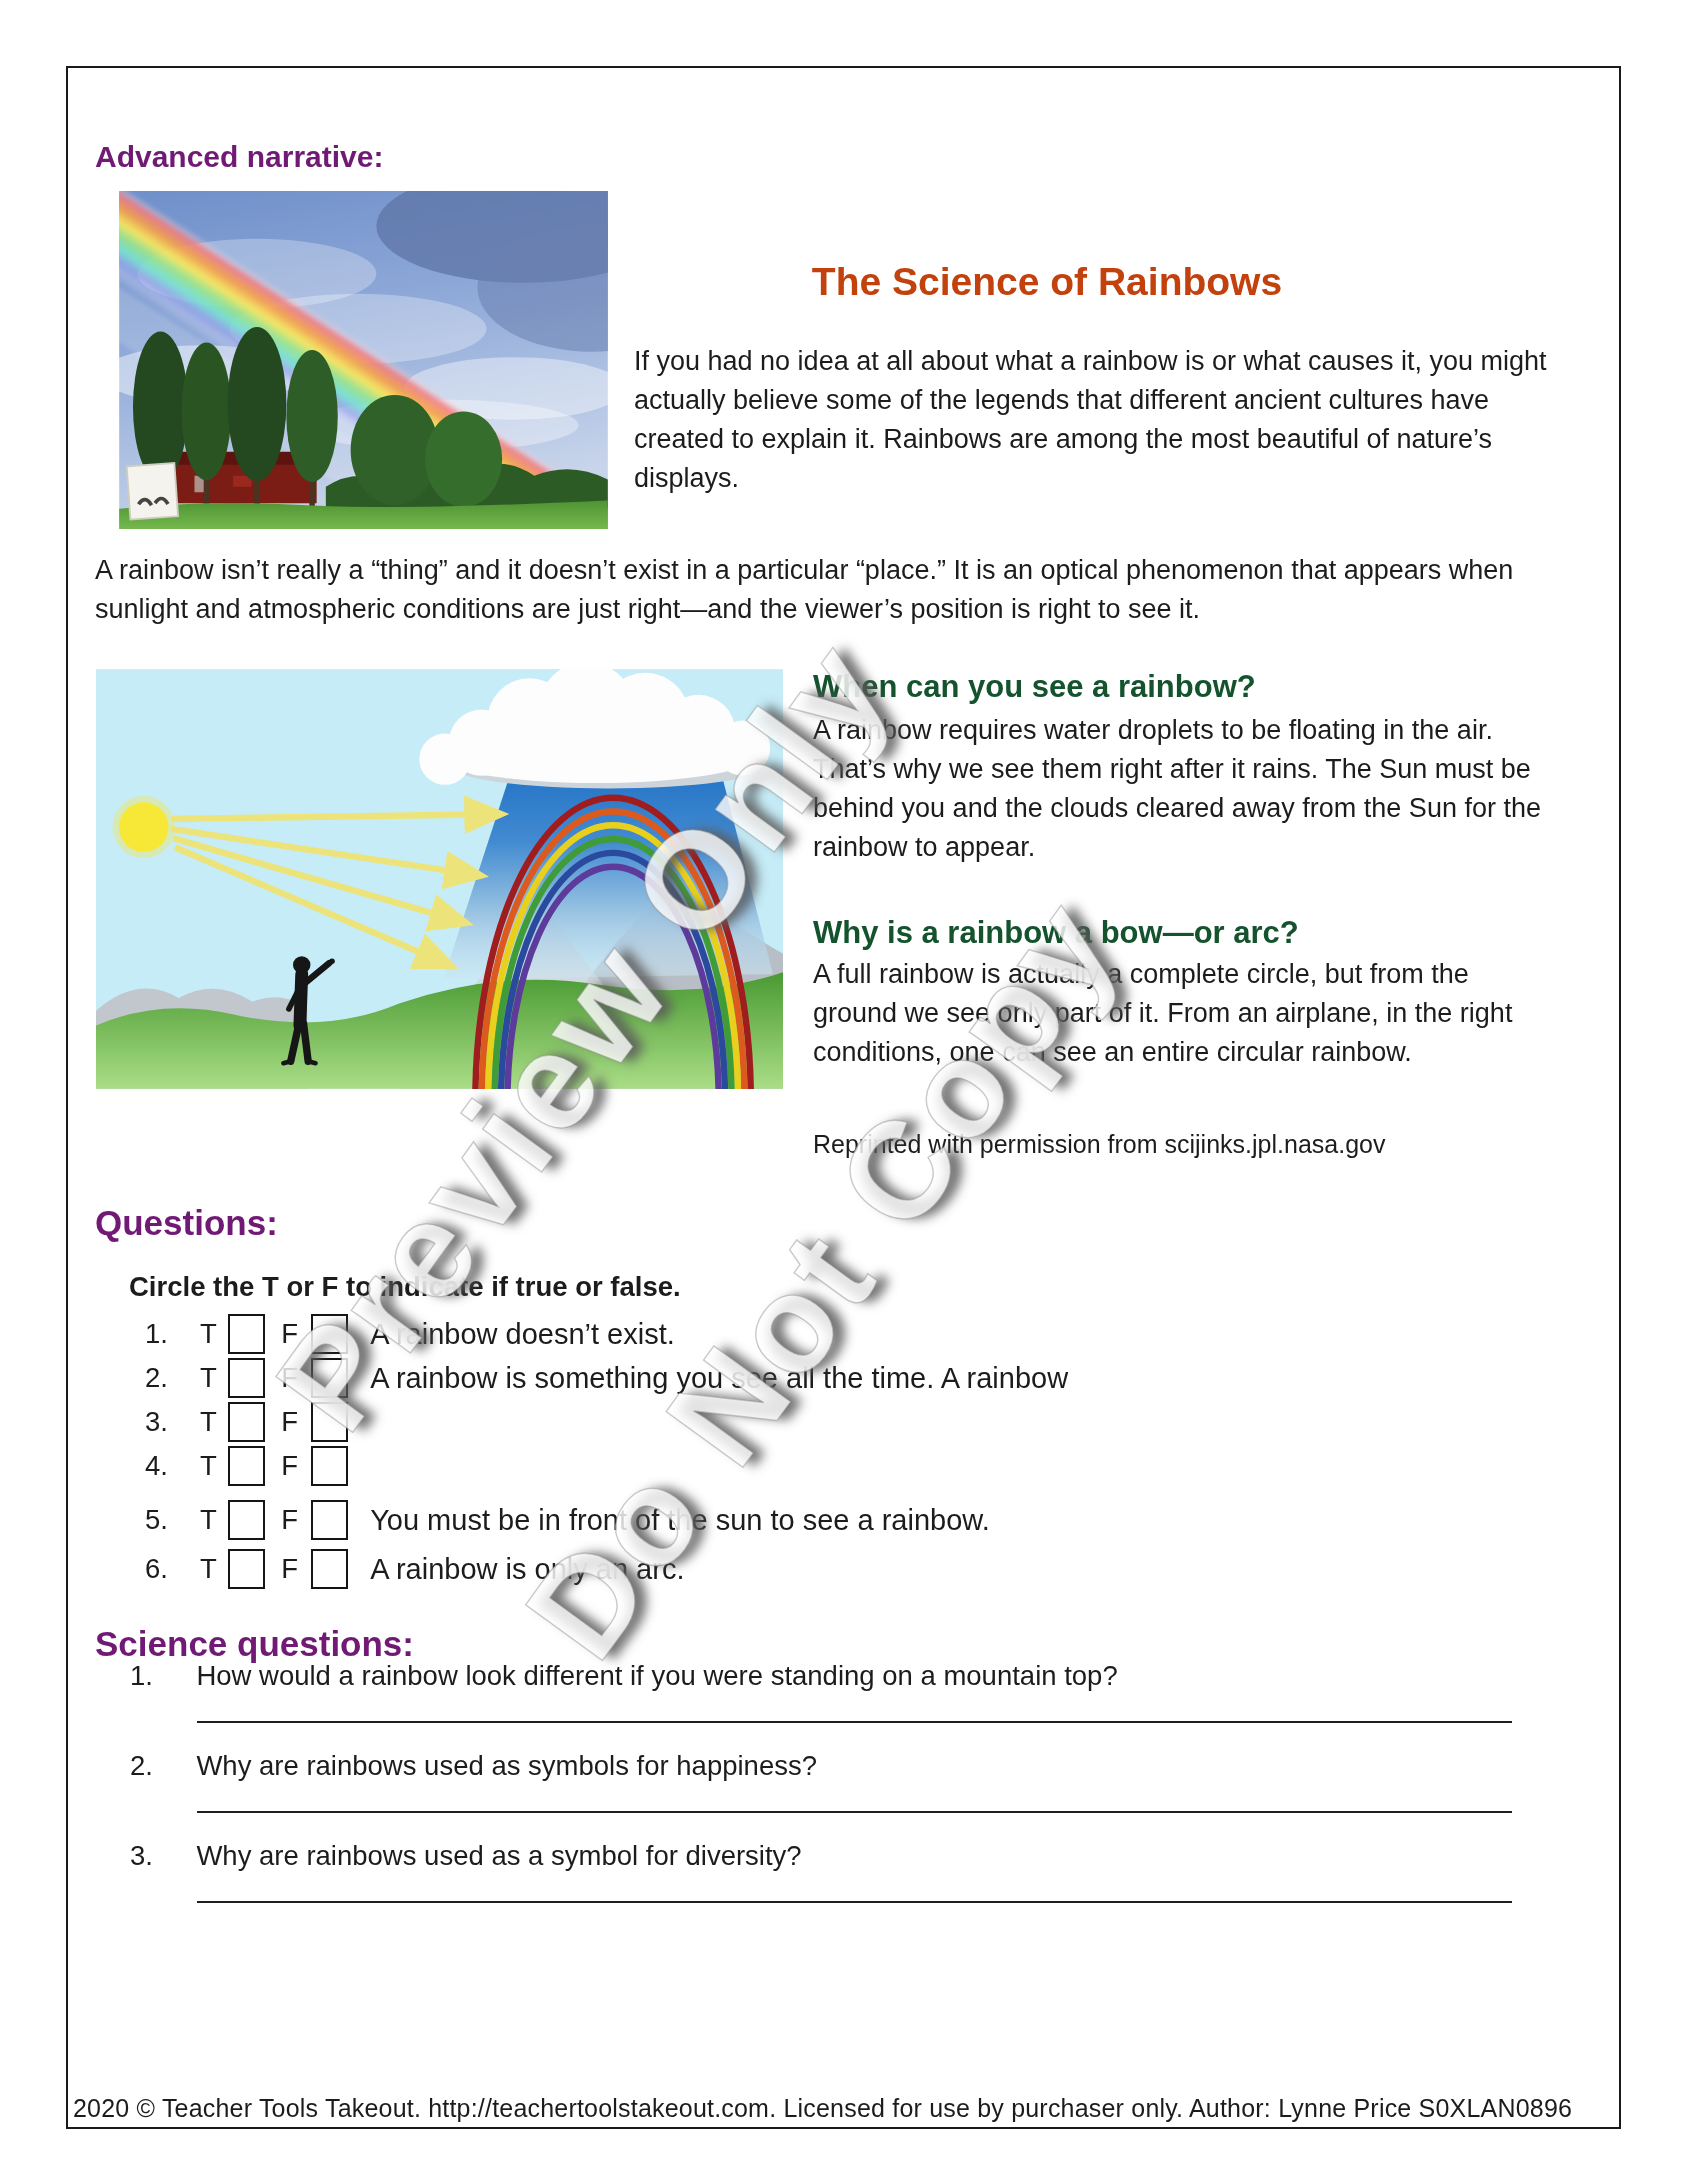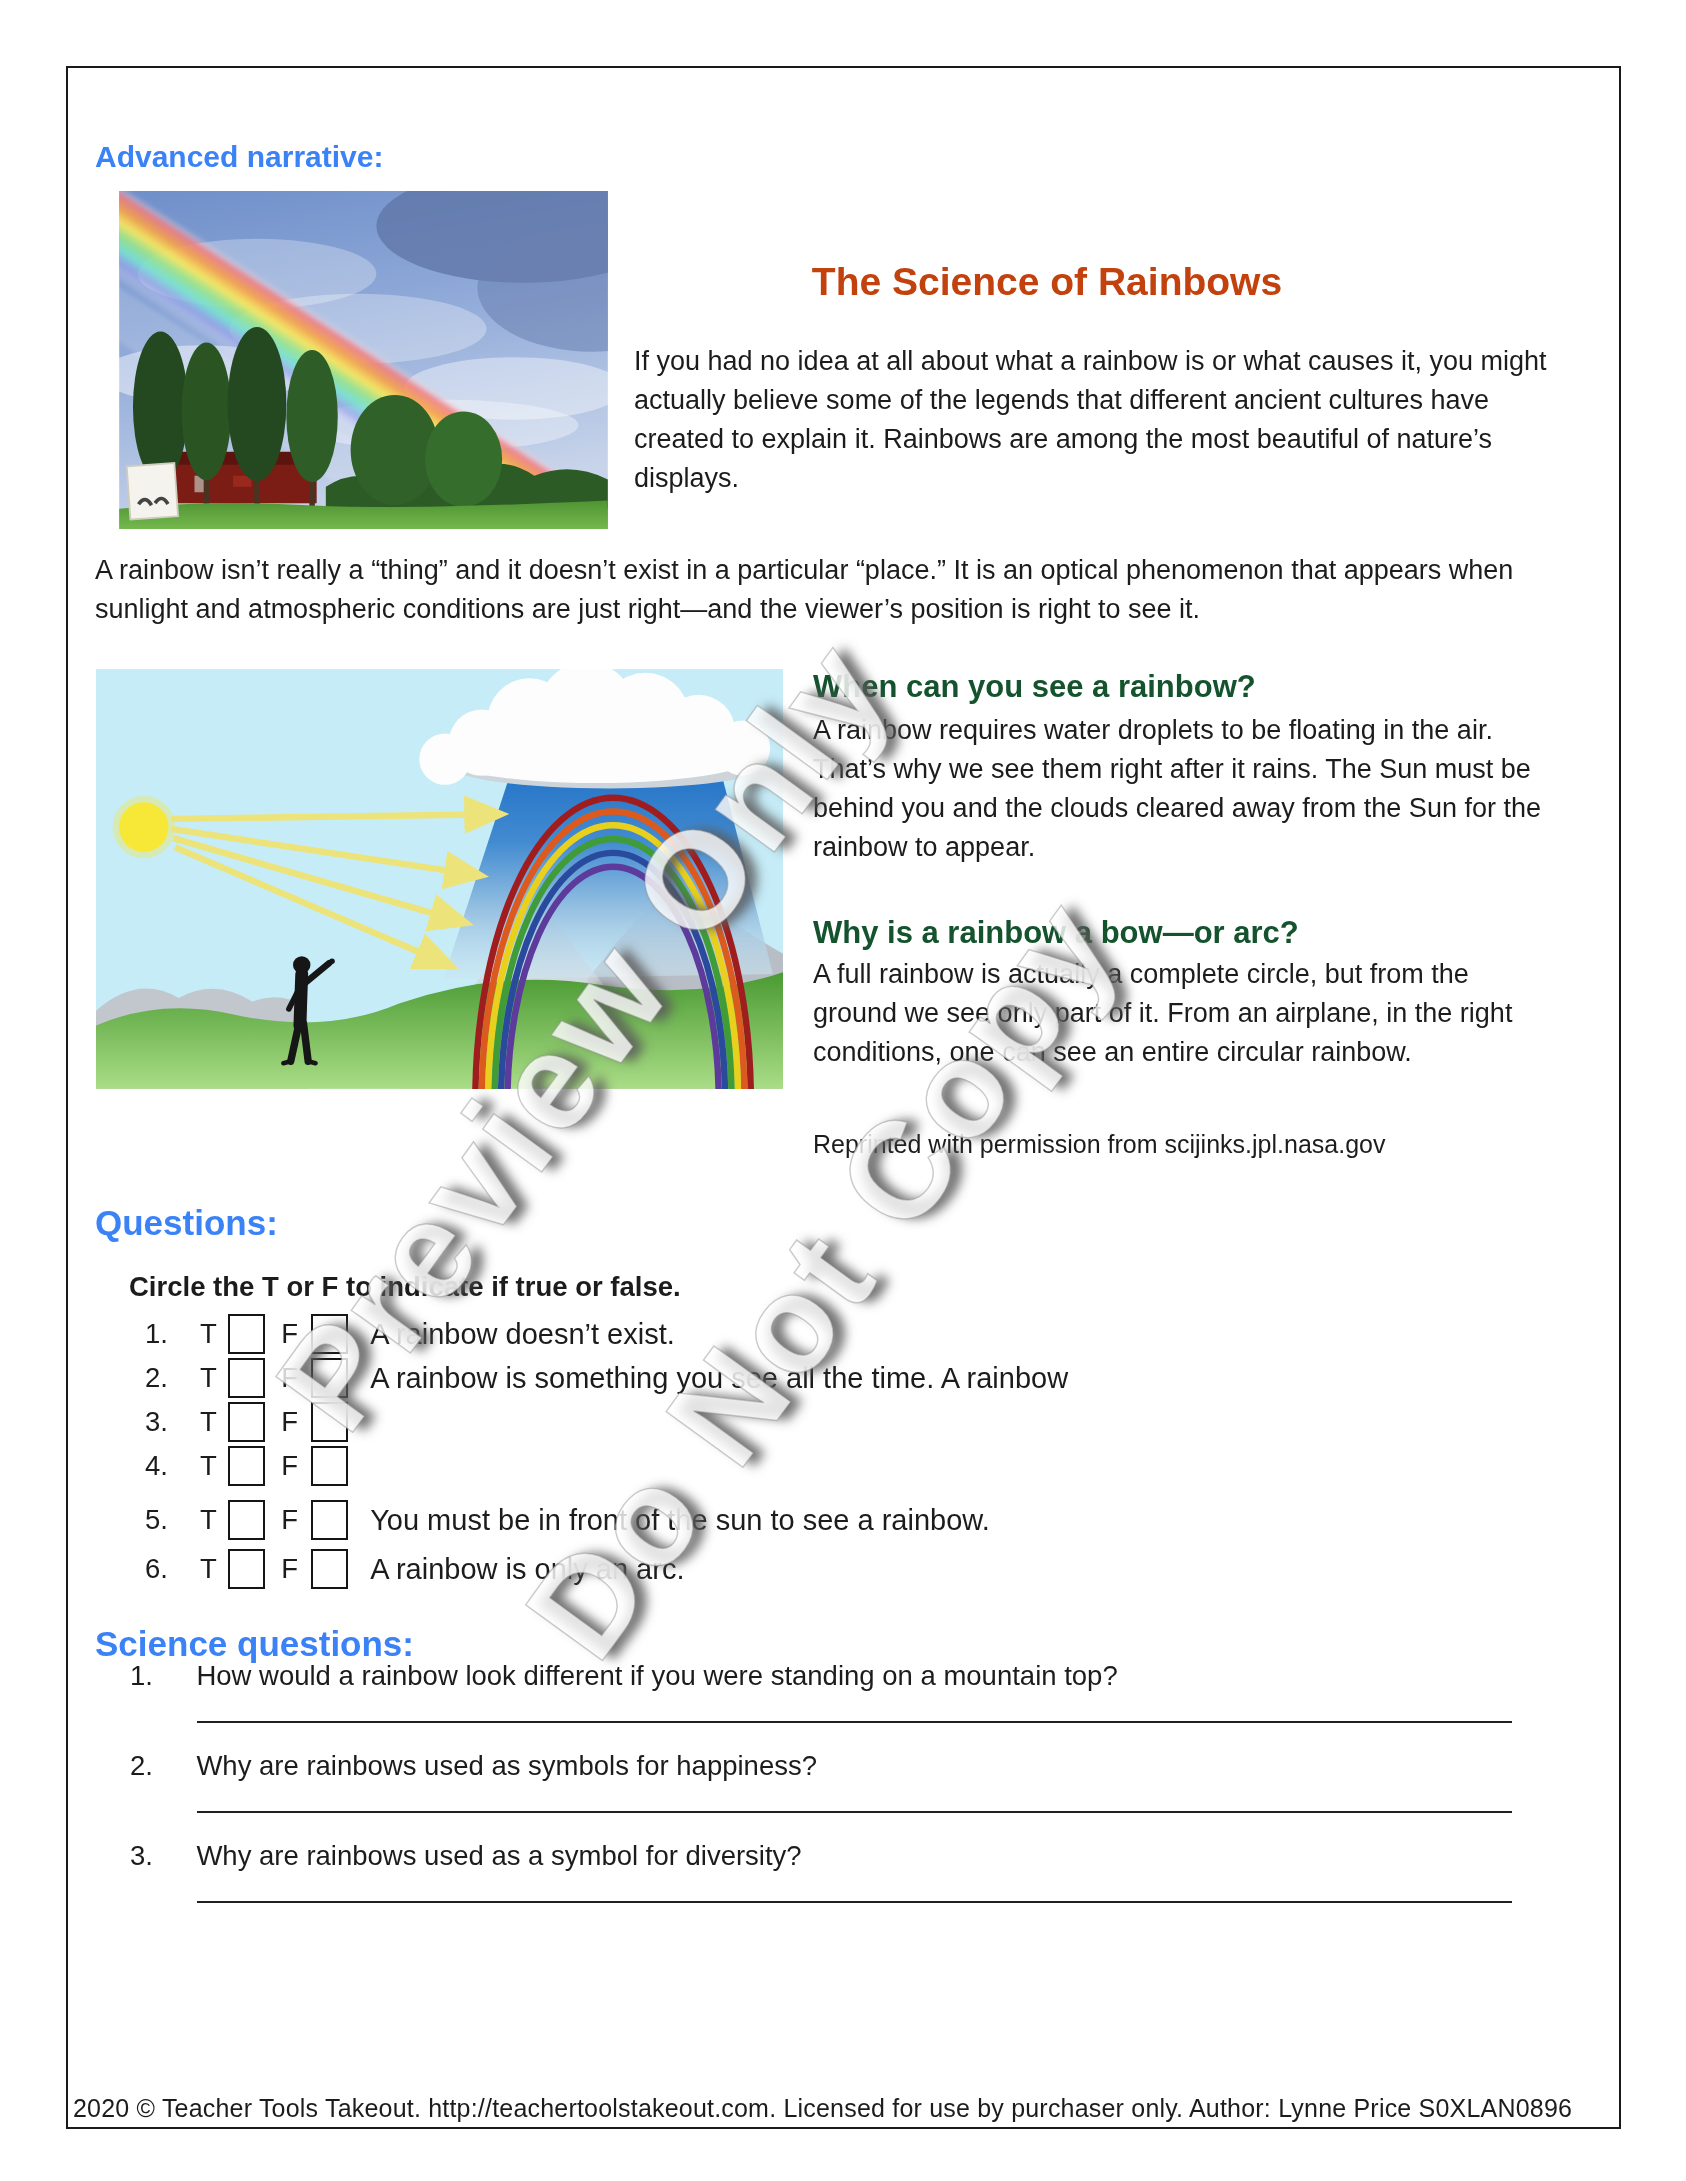--- a/index.html
+++ b/index.html
@@ -5,21 +5,21 @@
   html,body{margin:0;padding:0;}
   body{
     width:1686px;height:2182px;position:relative;background:#ffffff;
     font-family:"Liberation Sans",sans-serif;color:#1c1c1c;overflow:hidden;
   }
   .abs{position:absolute;}
   .page-border{
     left:66px;top:66px;width:1555px;height:2063px;
     border:2.8px solid #1a1a1a;box-sizing:border-box;background:#fff;
   }
-  .purple-head{color:#3b82f6;font-weight:700;}
+  .purple-head{color:#701a75;font-weight:700;}
   .section-label{left:95px;top:140px;font-size:30px;}
   .photo{left:119px;top:191px;width:489px;height:338px;}
   .article-title{left:588px;top:260px;width:918px;text-align:center;font-size:39px;font-weight:700;color:#c2410c;}
   .intro{left:634px;top:342px;width:937px;font-size:27px;line-height:39px;}
   .para2{left:95px;top:551px;width:1480px;font-size:27px;line-height:39px;}
   .illu{left:96px;top:669px;width:687px;height:420px;}
   .col-head{left:813px;width:753px;font-size:31px;font-weight:700;color:#14532d;}
   .col-body{left:813px;width:746px;font-size:27px;line-height:39px;}
   .reprint{left:813px;top:1130px;width:758px;text-align:left;font-size:25px;}
   .q-heading{left:95px;top:1203px;font-size:35px;}

